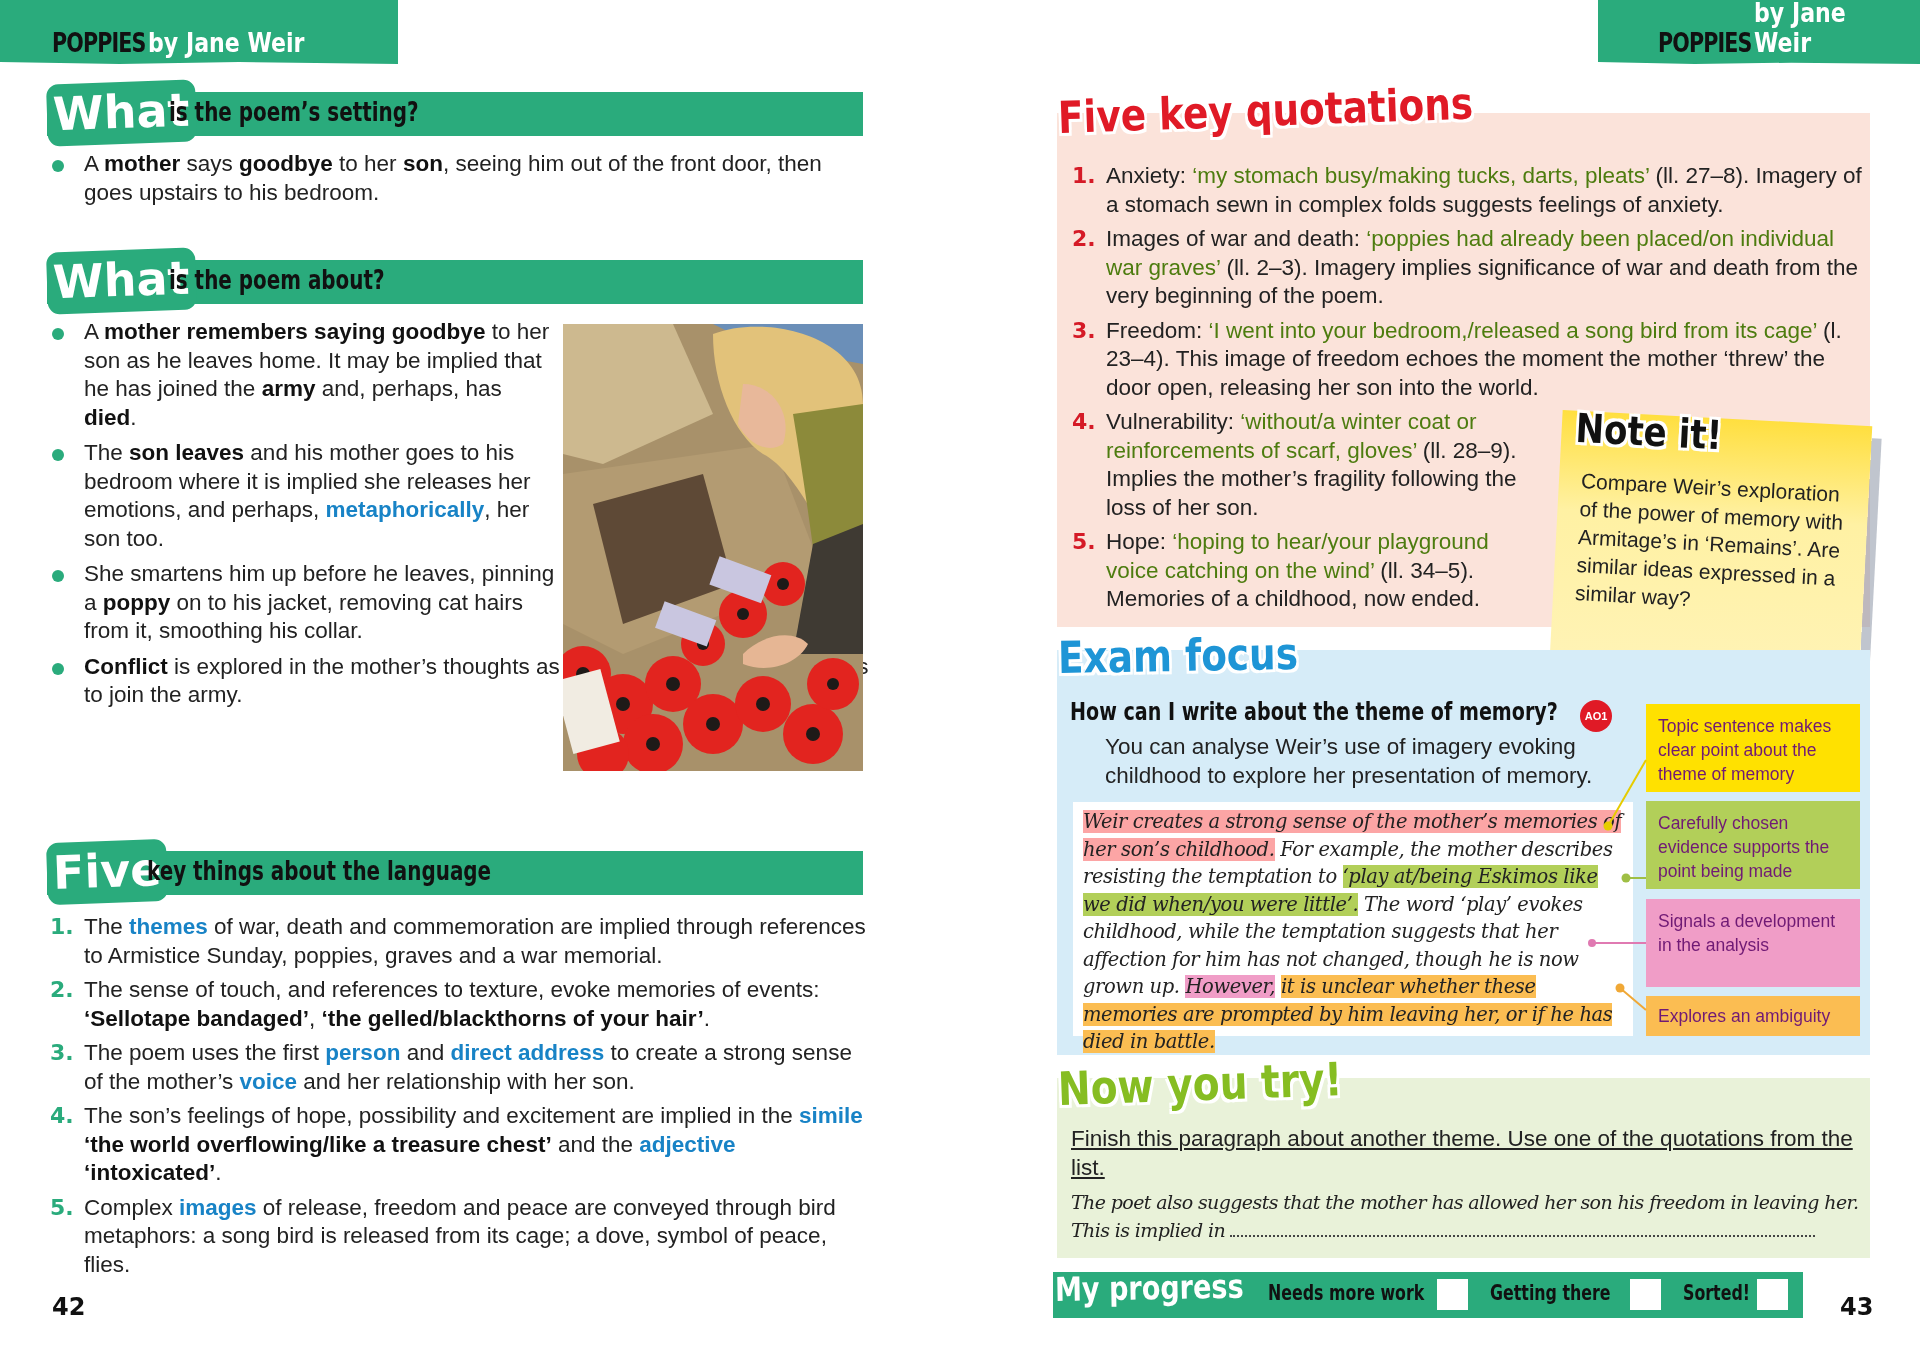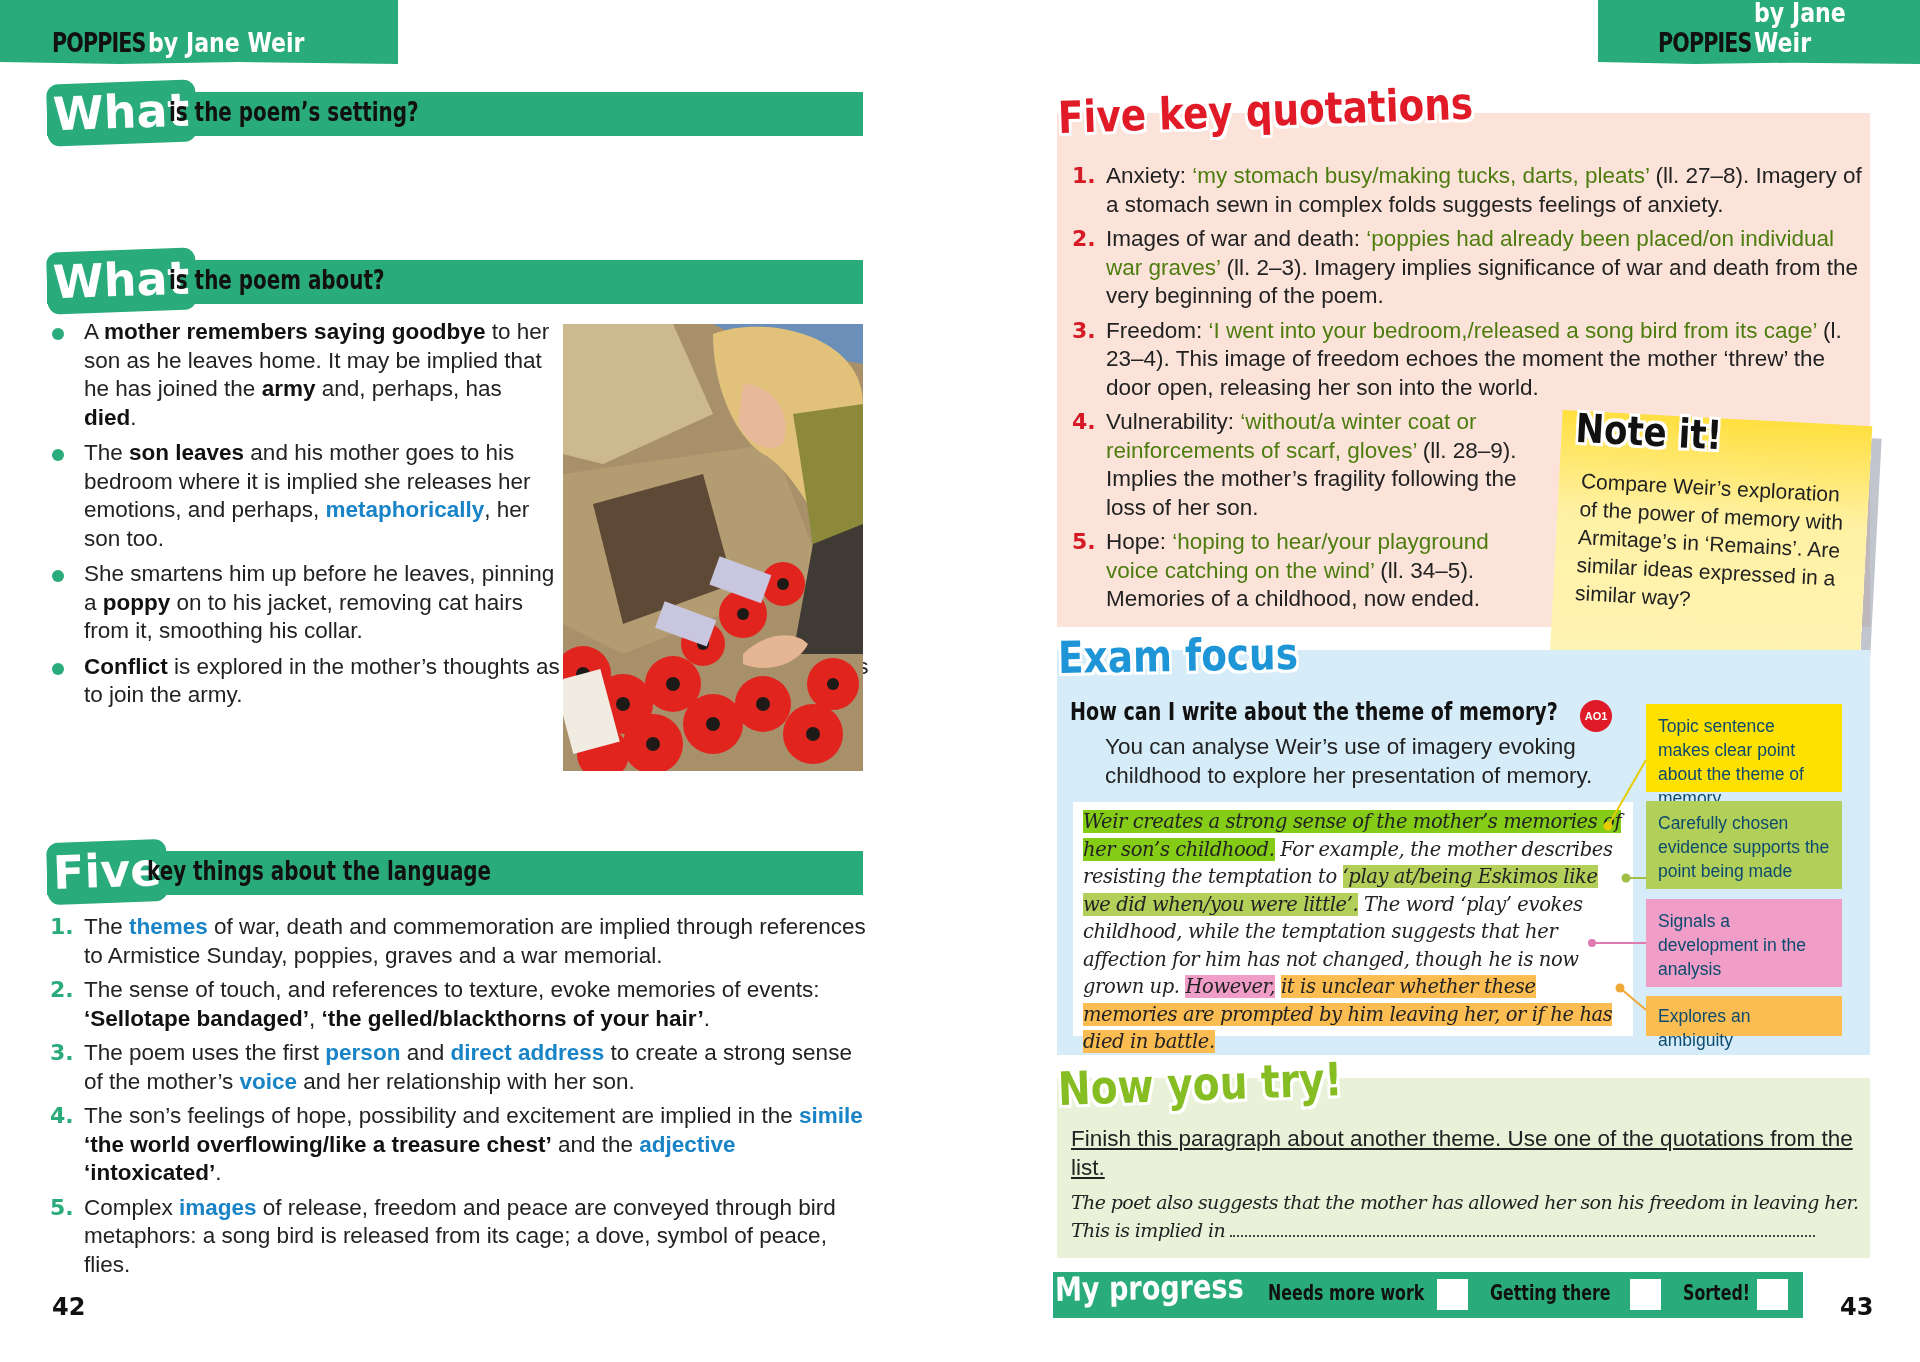--- a/index.html
+++ b/index.html
@@ -48,25 +48,25 @@
     background: linear-gradient(180deg, #ffdf3f 0%, #fff1a3 40%, #fff3b5 100%); box-shadow: 10px 12px 0 rgba(140,150,165,0.55); }
   .note .title { position: absolute; left: 14px; top: -6px; font-family: "DejaVu Sans", sans-serif; font-weight: bold; font-size: 40px; color: #111; text-shadow: 3px 3px 0 #fff, -3px -3px 0 #fff, 3px -3px 0 #fff, -3px 3px 0 #fff; transform: scaleX(0.85); transform-origin: left; }
   .note .txt { position: absolute; left: 22px; top: 56px; width: 280px; font-size: 21px; line-height: 28px; color: #222; }
 
   .panel-exam { position: absolute; left: 1057px; top: 650px; width: 813px; height: 405px; background: #d6ecf8; }
   .exam-q { position: absolute; left: 1070px; top: 697px; font-family: "DejaVu Sans Condensed", "DejaVu Sans", sans-serif; font-weight: bold; font-size: 25px; color: #111; transform: scaleX(0.85); transform-origin: left; white-space: nowrap; }
   .ao-badge { position: absolute; left: 1580px; top: 700px; width: 32px; height: 32px; border-radius: 50%; background: #e01a26; color: #fff; font-size: 11px; font-weight: bold; text-align: center; line-height: 32px; }
   .exam-intro { position: absolute; left: 1070px; top: 733px; width: 520px; font-size: 22.5px; line-height: 28.5px; color: #222; margin-left: 35px; }
   .sample { position: absolute; left: 1073px; top: 802px; width: 560px; height: 234px; background: #fff; padding: 6px 8px 0 10px;
     font-family: "DejaVu Serif", serif; font-style: italic; font-size: 19.5px; line-height: 27.5px; color: #222; letter-spacing: -0.4px; }
-  .hl-yellow { background: #84cc16; }
+  .hl-yellow { background: #fca5a5; }
   .hl-green { background: #b2cf59; }
   .hl-pink { background: #f09dc7; }
   .hl-orange { background: #fbbd52; }
-  .callout { position: absolute; left: 1646px; width: 196px; padding: 10px 12px; font-size: 17.5px; line-height: 24px; color: #0c4a6e; }
+  .callout { position: absolute; left: 1646px; width: 214px; padding: 10px 12px; font-size: 17.5px; line-height: 24px; color: #701a75; }
   .c-yellow { top: 704px; height: 88px; background: #ffe100; }
   .c-green { top: 801px; height: 88px; background: #b2cf59; }
   .c-pink { top: 899px; height: 88px; background: #f09dc7; }
   .c-orange { top: 996px; height: 40px; background: #fbbd52; padding-top: 8px; }
   svg.lines { position: absolute; left: 0; top: 0; width: 1920px; height: 1362px; pointer-events: none; }
 
   .panel-try { position: absolute; left: 1057px; top: 1078px; width: 813px; height: 180px; background: #e9f2d9; }
   .try-instr { position: absolute; left: 1071px; top: 1125px; width: 790px; font-size: 22.5px; line-height: 28.5px; color: #222; text-decoration: underline; }
   .try-para { position: absolute; left: 1071px; top: 1188px; width: 790px; font-family: "DejaVu Serif", serif; font-style: italic; font-size: 19px; line-height: 28px; color: #222; letter-spacing: -0.6px; }
   .dots { display: inline-block; width: 585px; border-bottom: 2px dotted #444; height: 18px; vertical-align: baseline; }
@@ -82,20 +82,21 @@
 <div id="tab-left" class="page-tab">
   <span class="t1">POPPIES</span>
   <span class="t2">by Jane Weir</span>
 </div>
 
 <div class="bar" style="top:92px">
   <span class="big">What</span>
   <span class="rest" style="left:122px">is the poem’s setting?</span>
 </div>
 <ul class="bullets body-text" id="setting-list" style="top:150px; width:820px">
+    <li>A <b>mother</b> says <b>goodbye</b> to her <b>son</b>, seeing him out of the front door, then goes upstairs to his bedroom.</li>
   </ul>
 
 <div class="bar" style="top:260px">
   <span class="big">What</span>
   <span class="rest" style="left:122px">is the poem about?</span>
 </div>
 <ul class="bullets body-text" id="about-list" style="top:318px; width:505px">
     <li>A <b>mother remembers saying goodbye</b> to her son as he leaves home. It may be implied that he has joined the <b>army</b> and, perhaps, has <b>died</b>.</li>
     <li>The <b>son leaves</b> and his mother goes to his bedroom where it is implied she releases her emotions, and perhaps, <span class="blue">metaphorically</span>, her son too.</li>
     <li>She smartens him up before he leaves, pinning a <b>poppy</b> on to his jacket, removing cat hairs from it, smoothing his collar.</li>

